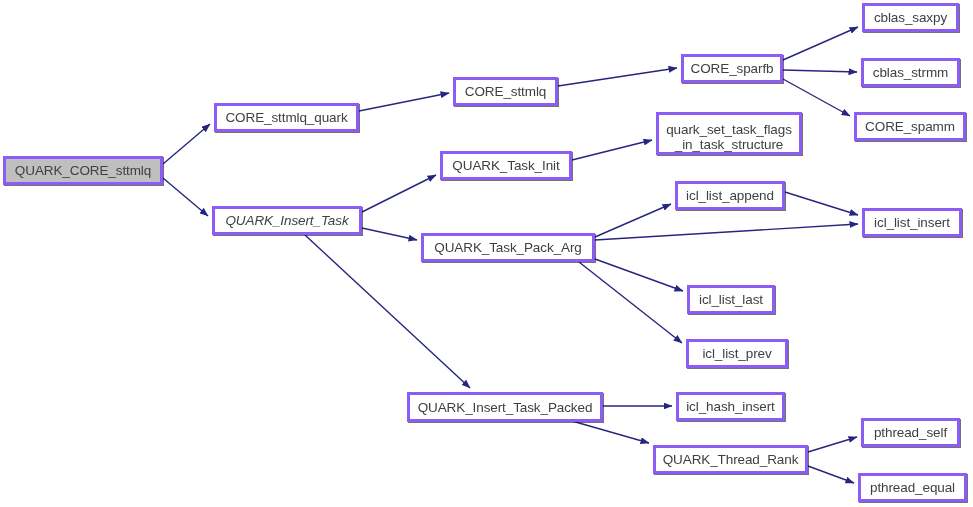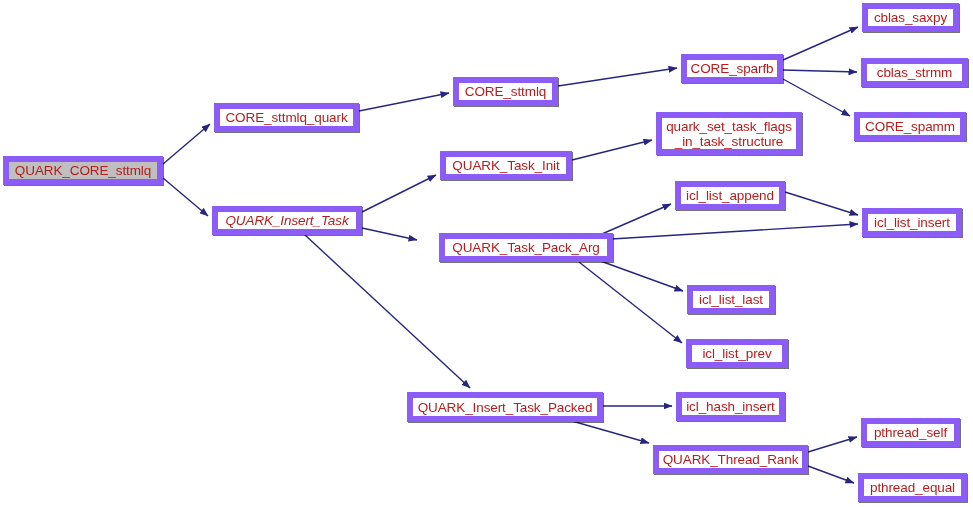--- a/index.html
+++ b/index.html
@@ -19,23 +19,23 @@
     position: absolute;
     left: 0;
     top: 0;
     width: 973px;
     height: 507px;
     pointer-events: none;
   }
   .node {
     position: absolute;
     box-sizing: border-box;
-    border: 6px solid #8b5cf6;
+    border: 3px solid #8b5cf6;
     background: #ffffff;
-    color: #b91c1c;
+    color: #404040;
     display: flex;
     align-items: center;
     justify-content: center;
     text-align: center;
     font-size: 13.5px;
     line-height: 15px;
     letter-spacing: -0.1px;
     white-space: pre;
     box-shadow: 1px 1px 0 rgba(0,0,0,0.55);
   }
@@ -79,30 +79,30 @@
         <line x1="808" y1="452" x2="857" y2="437" stroke="#26267f" stroke-width="1.4" marker-end="url(#arrowhead)"></line>
         <line x1="808" y1="466" x2="854" y2="483" stroke="#26267f" stroke-width="1.4" marker-end="url(#arrowhead)"></line>
       </g>
   </svg>
   <div id="nodes-group">
       <div class="node current" style="left: 3px; top: 156px; width: 160px; height: 29px;"><span class="node-label">QUARK_CORE_sttmlq</span></div>
       <div class="node" style="left: 214px; top: 103px; width: 145px; height: 29px;"><span class="node-label">CORE_sttmlq_quark</span></div>
       <div class="node" style="left: 212px; top: 206px; width: 150px; height: 29px; font-style: italic;"><span class="node-label">QUARK_Insert_Task</span></div>
       <div class="node" style="left: 453px; top: 77px; width: 105px; height: 29px;"><span class="node-label">CORE_sttmlq</span></div>
       <div class="node" style="left: 440px; top: 151px; width: 132px; height: 29px; justify-content: center;"><span class="node-label">QUARK_Task_Init</span></div>
-      <div class="node" style="left: 421px; top: 233px; width: 174px; height: 29px; margin-left: 18px;"><span class="node-label">QUARK_Task_Pack_Arg</span></div>
+      <div class="node" style="left: 421px; top: 233px; width: 174px; height: 29px;"><span class="node-label">QUARK_Task_Pack_Arg</span></div>
       <div class="node" style="left: 407px; top: 392px; width: 196px; height: 30px;"><span class="node-label">QUARK_Insert_Task_Packed</span></div>
       <div class="node" style="left: 681px; top: 54px; width: 102px; height: 29px;"><span class="node-label">CORE_sparfb</span></div>
       <div class="node" style="left: 656px; top: 112px; width: 146px; height: 43px; align-items: flex-end;"><span class="node-label">quark_set_task_flags
 _in_task_structure</span></div>
       <div class="node" style="left: 675px; top: 181px; width: 110px; height: 29px;"><span class="node-label">icl_list_append</span></div>
       <div class="node" style="left: 687px; top: 285px; width: 88px; height: 29px;"><span class="node-label">icl_list_last</span></div>
       <div class="node" style="left: 686px; top: 339px; width: 102px; height: 29px;"><span class="node-label">icl_list_prev</span></div>
       <div class="node" style="left: 676px; top: 392px; width: 109px; height: 29px;"><span class="node-label">icl_hash_insert</span></div>
       <div class="node" style="left: 653px; top: 445px; width: 155px; height: 29px;"><span class="node-label">QUARK_Thread_Rank</span></div>
       <div class="node" style="left: 862px; top: 3px; width: 97px; height: 29px;"><span class="node-label">cblas_saxpy</span></div>
-      <div class="node" style="left: 861px; top: 58px; width: 107px; height: 29px;"><span class="node-label">cblas_strmm</span></div>
+      <div class="node" style="left: 861px; top: 58px; width: 99px; height: 29px;"><span class="node-label">cblas_strmm</span></div>
       <div class="node" style="left: 854px; top: 112px; width: 112px; height: 29px;"><span class="node-label">CORE_spamm</span></div>
       <div class="node" style="left: 862px; top: 208px; width: 100px; height: 29px;"><span class="node-label">icl_list_insert</span></div>
       <div class="node" style="left: 861px; top: 418px; width: 99px; height: 29px;"><span class="node-label">pthread_self</span></div>
       <div class="node" style="left: 858px; top: 473px; width: 109px; height: 29px;"><span class="node-label">pthread_equal</span></div>
     </div>
 </div>
 
 </body></html>

